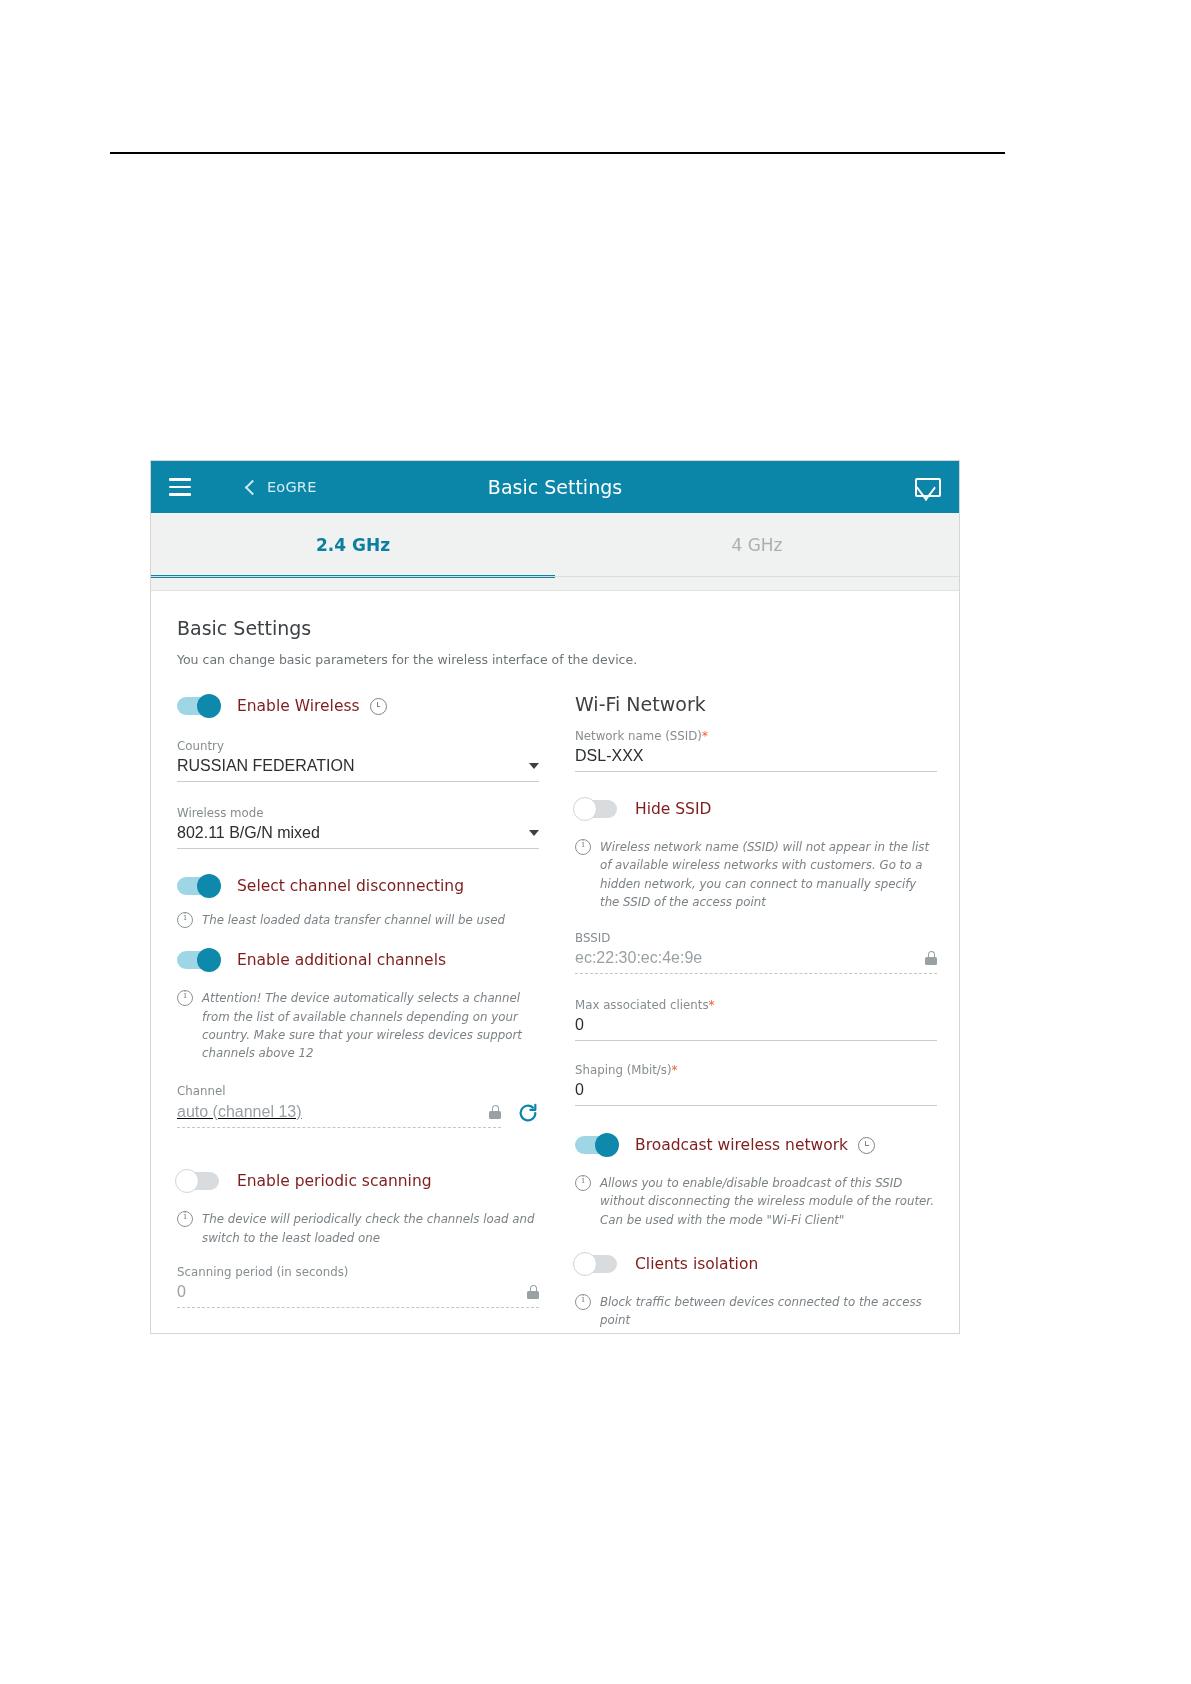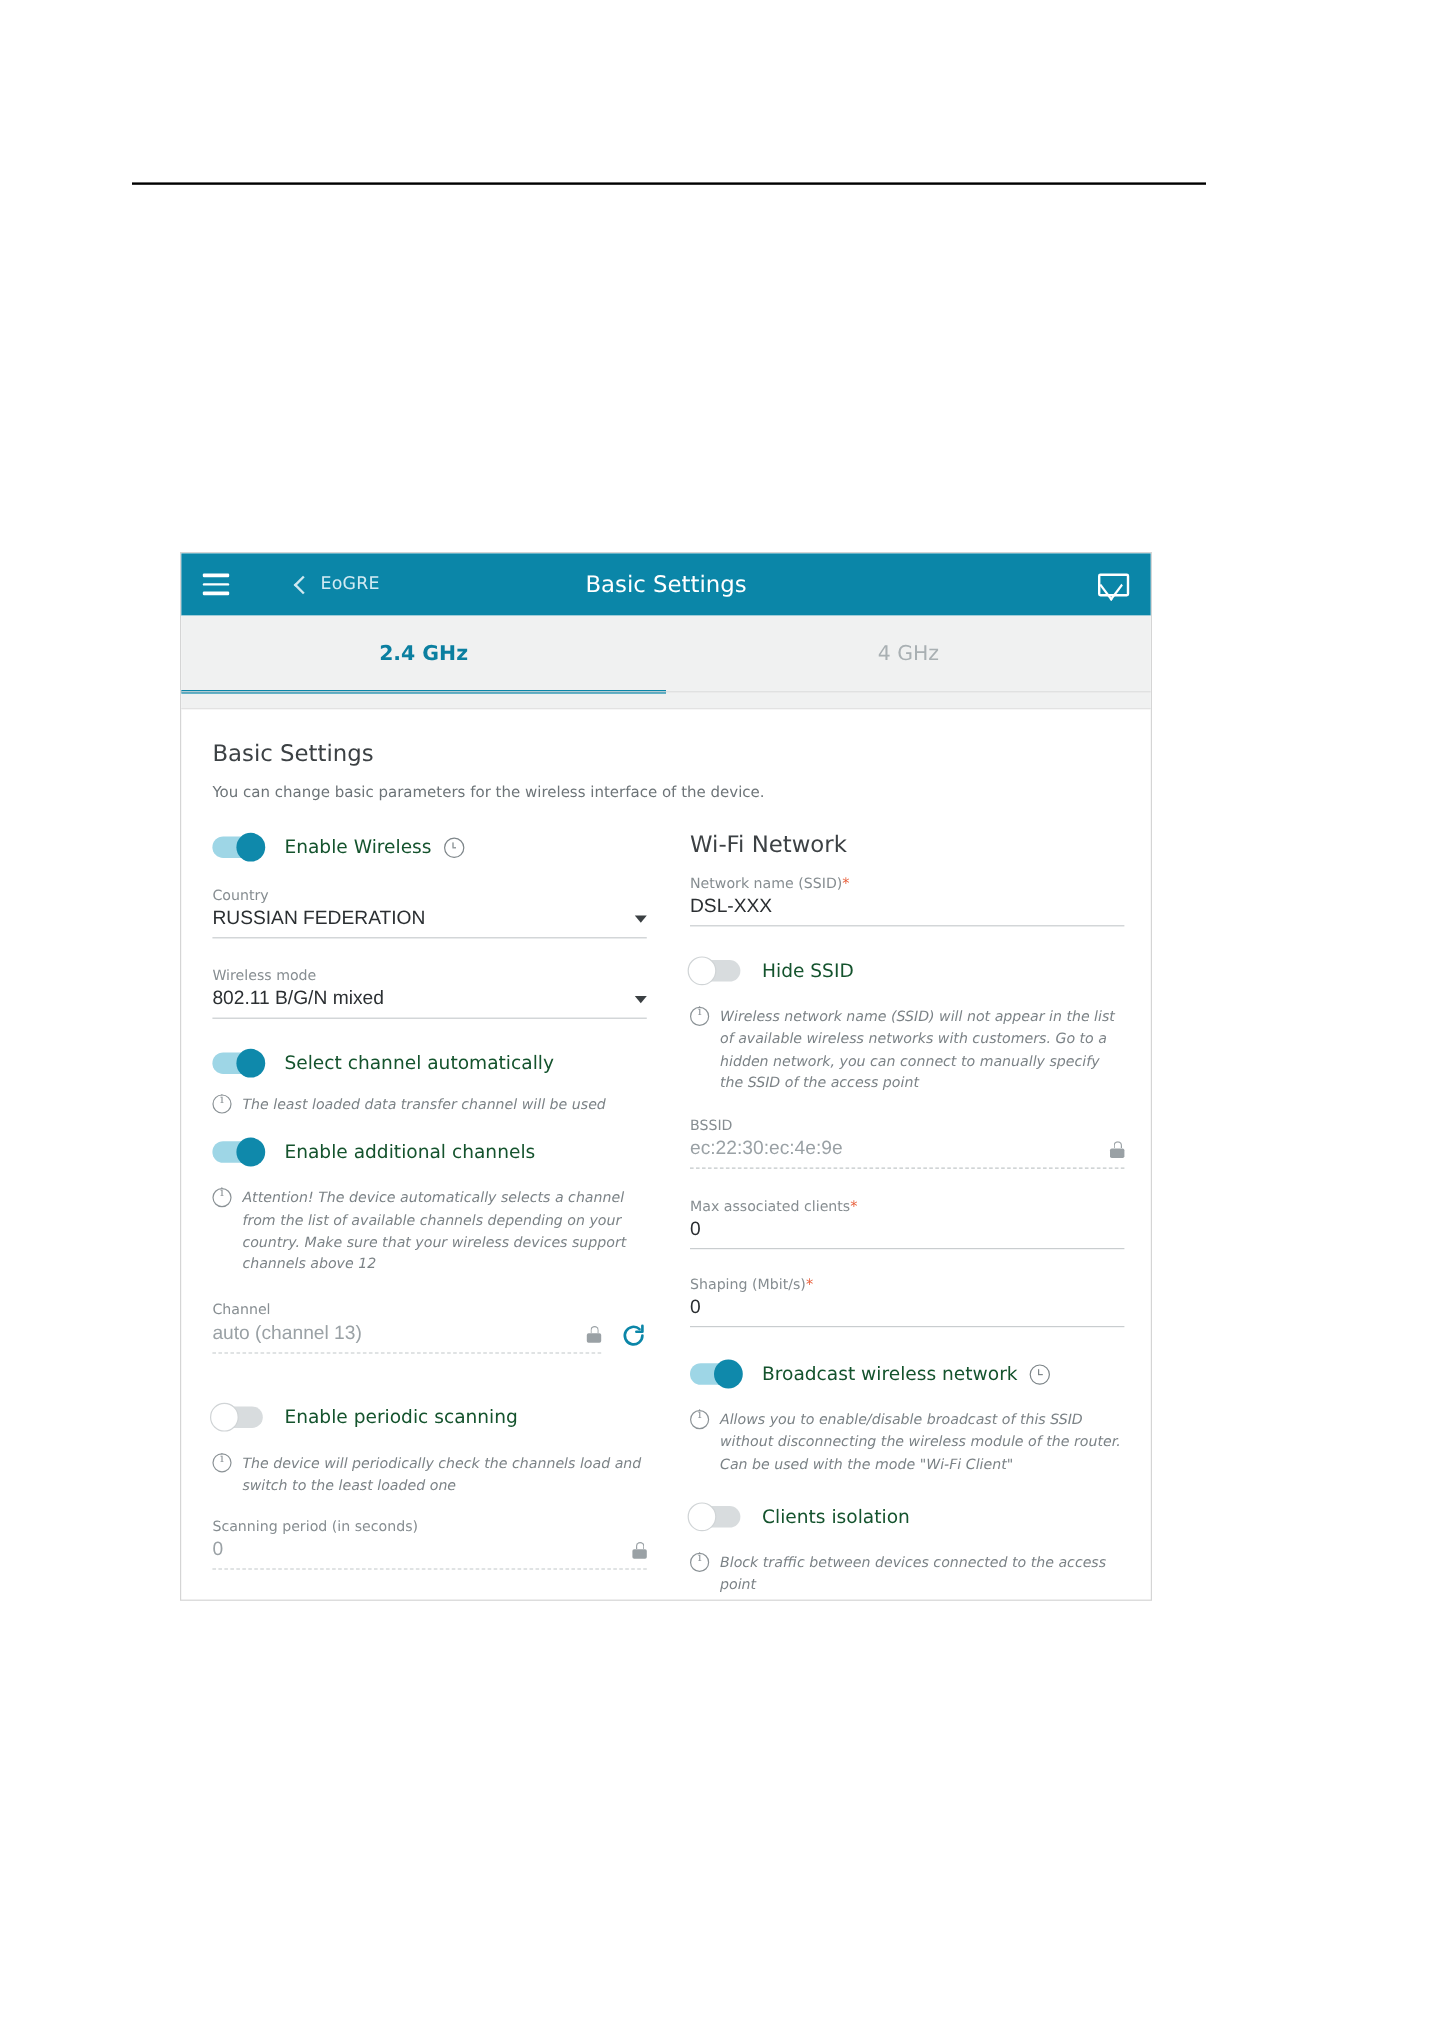--- a/index.html
+++ b/index.html
@@ -220,21 +220,21 @@
   }
   .switch.off .knob {
     left: -2px;
     background: #ffffff;
     border: 1px solid #d0d4d6;
     box-sizing: border-box;
   }
   .toggle-label {
     margin-left: 18px;
     font-size: 15.5px;
-    color: #14532d;
+    color: #7f1d1d;
   }
   .clock-icon {
     margin-left: 10px;
     width: 15px;
     height: 15px;
     border: 1.4px solid #7d8589;
     border-radius: 50%;
     position: relative;
     flex: 0 0 auto;
   }
@@ -362,21 +362,21 @@
   }
   .refresh-icon {
     flex: 0 0 auto;
     margin-left: 16px;
     cursor: pointer;
   }
   .field-row-wrap {
     display: flex;
     align-items: center;
   }
-  .field-row-wrap .grow { flex: 1 1 auto; }
+  .field-row-wrap .grow { flex: 1 1 auto; text-decoration: underline; }
 </style>
 </head>
 <body>
 
 <div class="page-rule"></div>
 
 <div class="shot">
 
   <div class="topbar">
     <div class="hamburger">
@@ -431,21 +431,21 @@
           <div class="field-value-row">
             <div class="field-value">802.11 B/G/N mixed</div>
             <div class="caret"></div>
           </div>
         </div>
 
         <div class="toggle-row" style="margin-top:24px">
           <div class="switch on">
               <div class="knob"></div>
             </div>
-          <div class="toggle-label">Select channel automatically</div>
+          <div class="toggle-label">Select channel disconnecting</div>
         </div>
 
         <div class="hint">
           <div class="info-icon"></div>
           <div class="hint-text">The least loaded data transfer channel will be used</div>
         </div>
 
         <div class="toggle-row" style="margin-top:18px">
           <div class="switch on">
               <div class="knob"></div>

